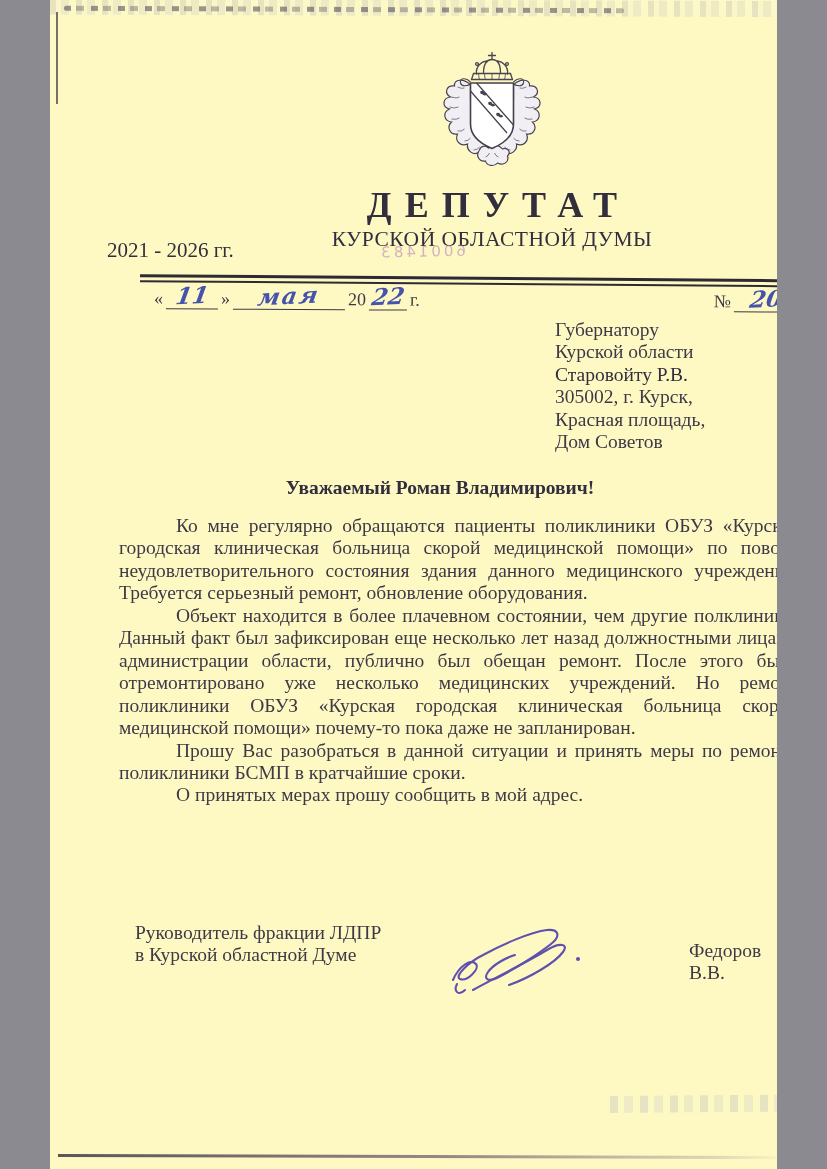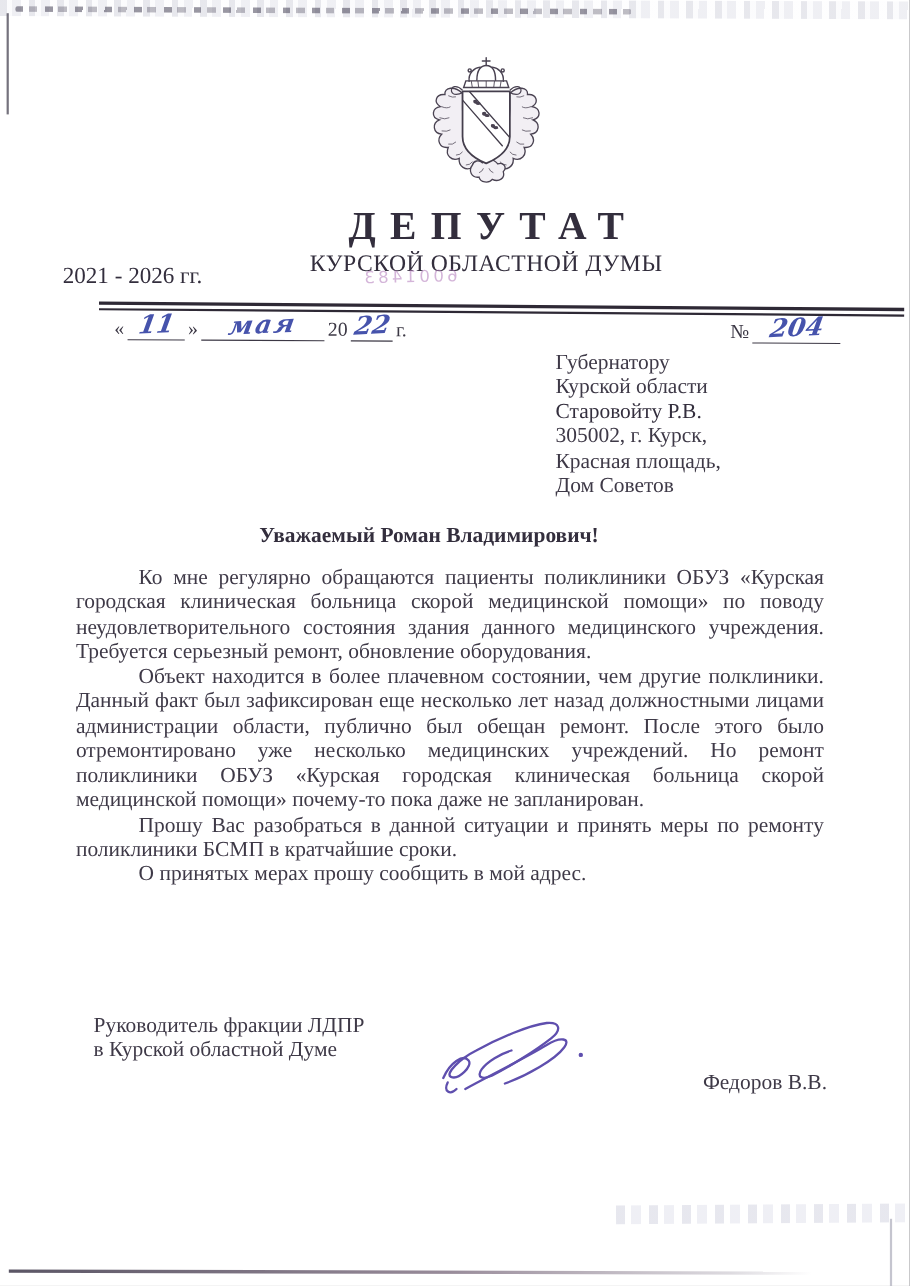--- a/index.html
+++ b/index.html
@@ -1,20 +1,20 @@
 <!DOCTYPE html>
 <html lang="ru"><head>
 <meta charset="utf-8">
 <style>
   html,body{margin:0;padding:0;background:#8a8a90;}
   .page{
     position:relative;
-    width:827px;height:1169px;
+    width:727px;height:1169px;
     margin:0 auto;
-    background:#ffffff;
+    background:#fef9c3;
     overflow:hidden;
     font-family:"Liberation Serif", serif;
     color:#3e3947;
   }
   
   .art-top{
     position:absolute;left:0;top:0;width:827px;height:16px;
     background:
       repeating-linear-gradient(90deg, rgba(150,152,175,.30) 0 6px, rgba(220,222,235,.15) 6px 11px, rgba(170,172,195,.25) 11px 19px, rgba(240,240,248,.1) 19px 26px);
     opacity:.75;
@@ -97,21 +97,21 @@
     position:absolute;left:70px;top:477px;width:640px;
     text-align:center;font-weight:bold;font-size:19.5px;color:#332e3d;
   }
   .body{
     position:absolute;left:69px;top:515px;width:680px;
     font-size:19.5px;line-height:22.45px;text-align:justify;
   }
   .body p{margin:0;text-indent:57px;}
   
   .closing{position:absolute;left:85px;top:922px;font-size:19.5px;line-height:22.4px;}
-  .signer{position:absolute;left:639px;top:974px;font-size:19.5px;}
+  .signer{position:absolute;left:639px;top:940px;font-size:19.5px;}
   .sig{position:absolute;left:393px;top:922px;width:142px;height:78px;}
 </style>
 </head>
 <body>
 
 <div class="page">
 
   <div class="art-top"></div>
   <div class="art-top-dark"></div>
   <div class="art-left"></div>

